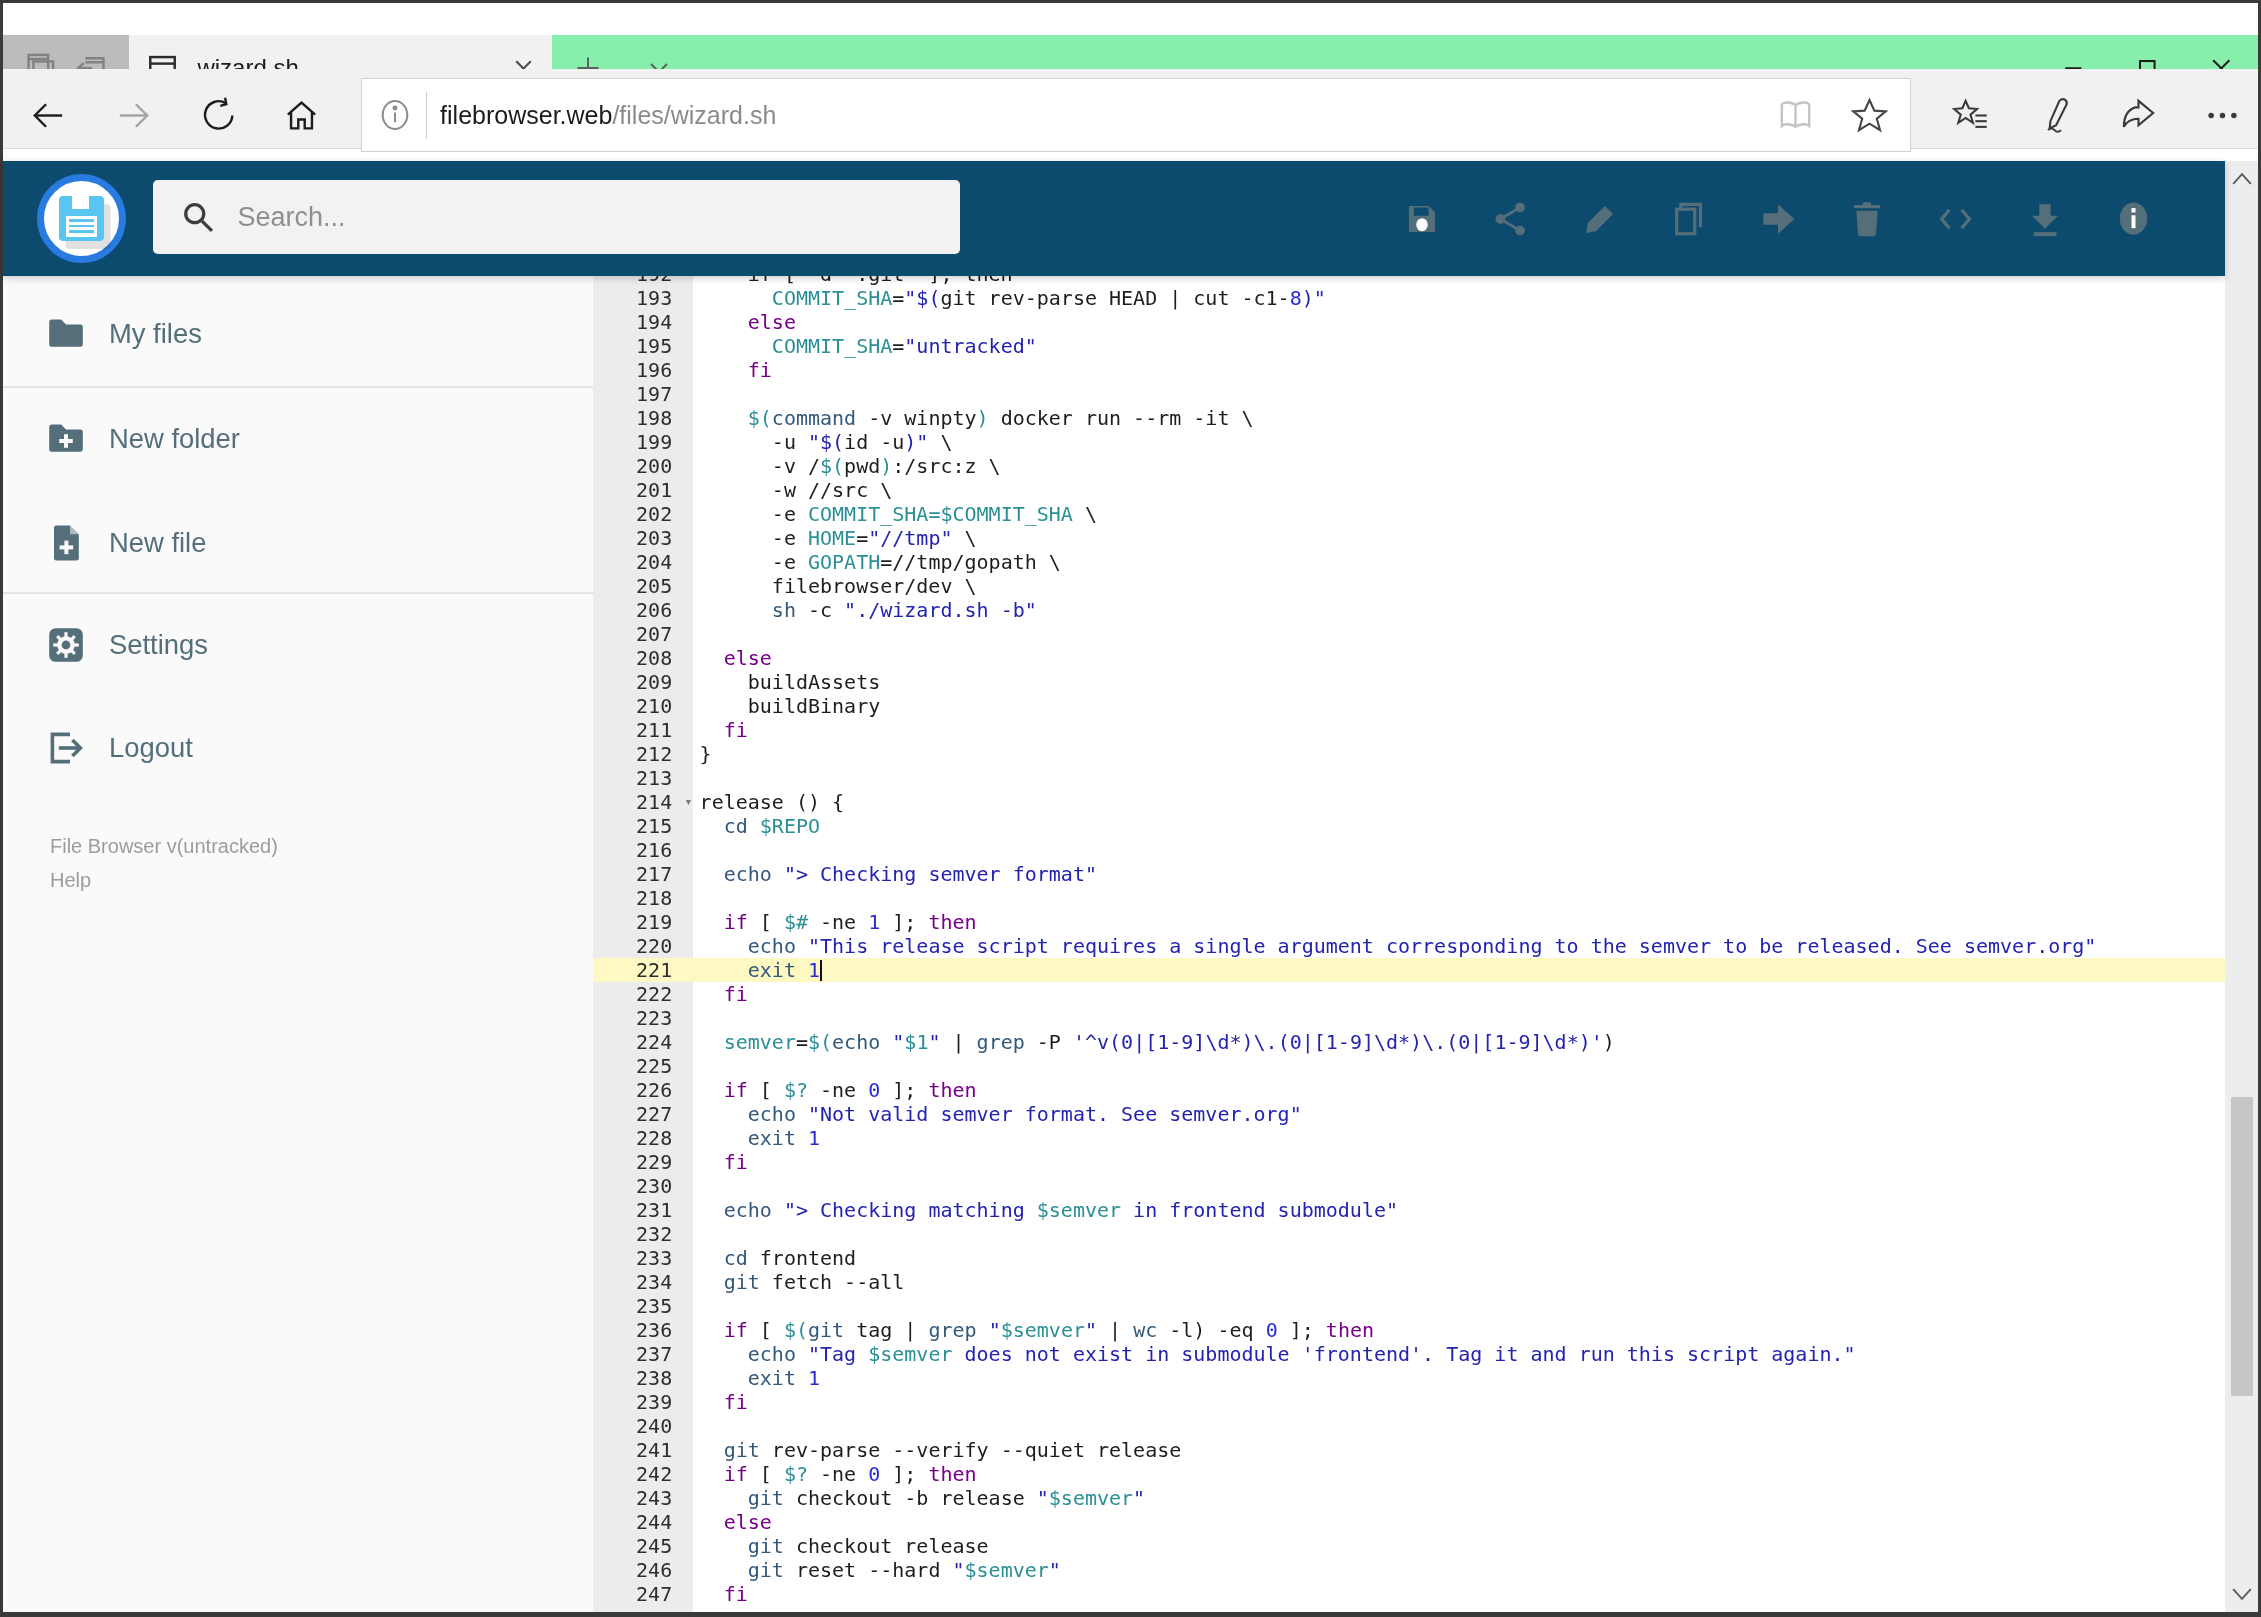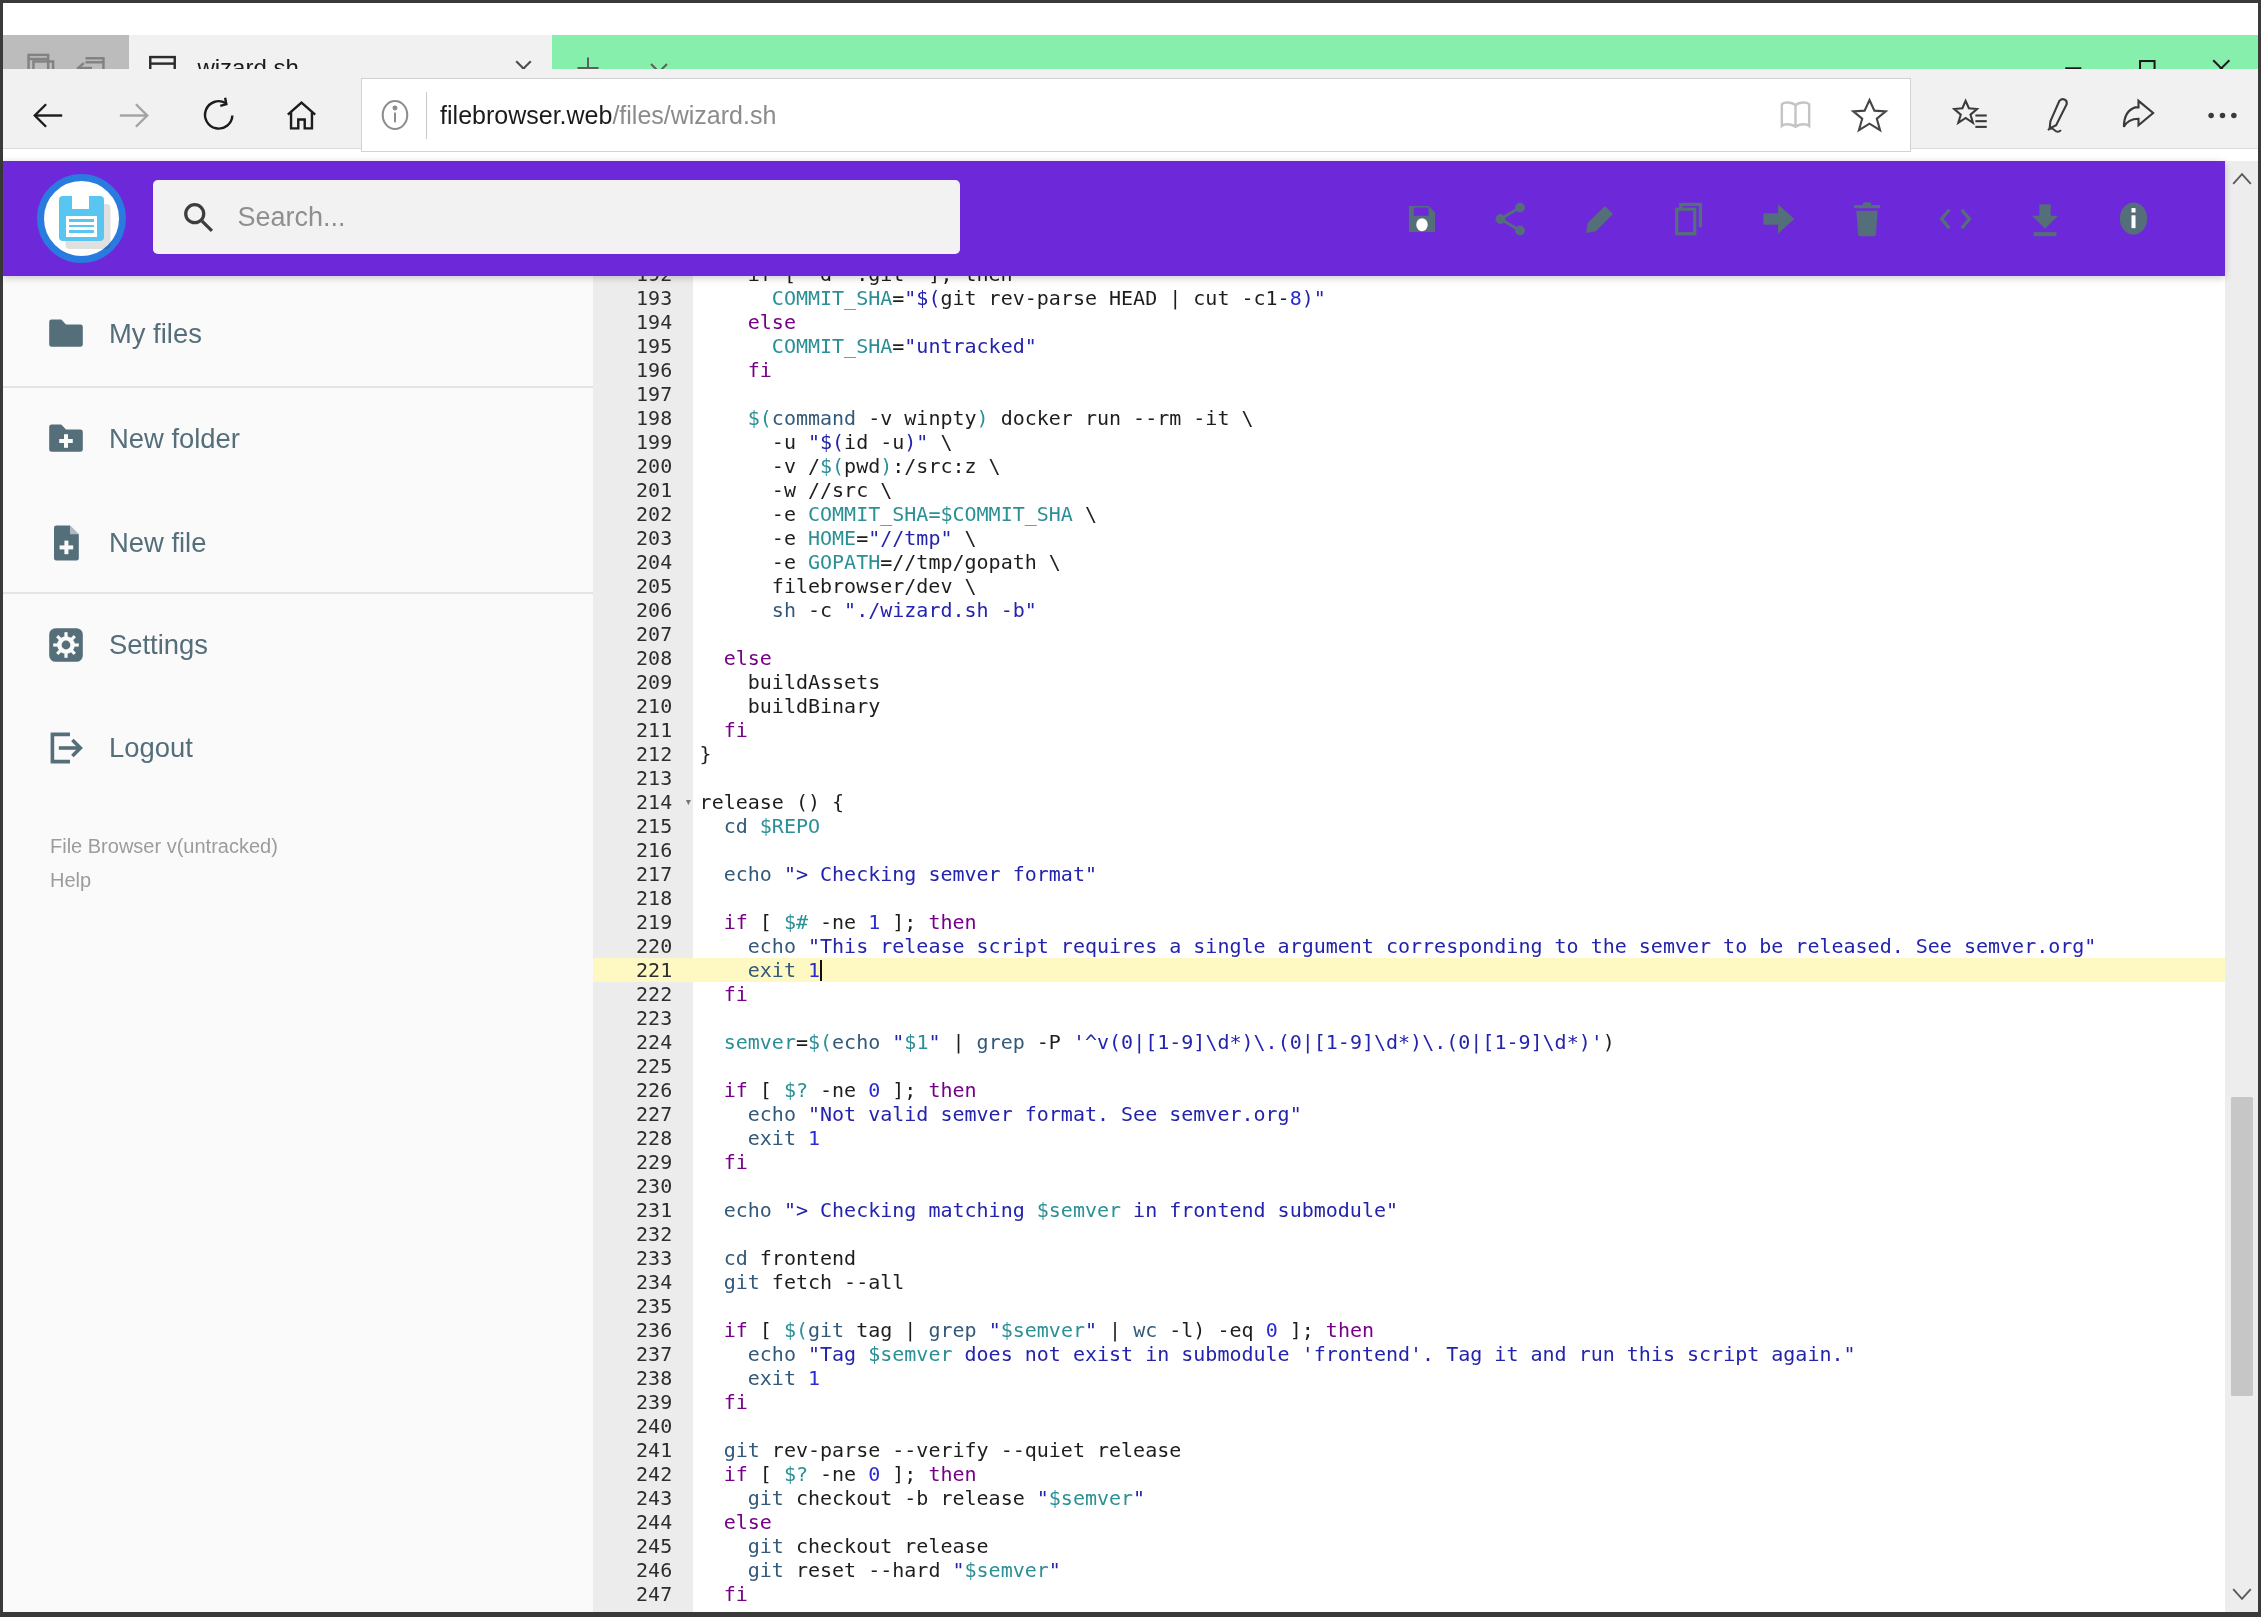--- a/index.html
+++ b/index.html
@@ -30,21 +30,21 @@
   .addrbar { position:absolute; left:358px; top:9px; width:1550px; height:74px;
     background:#fff; border:1.6px solid #d2d2d2; display:flex; align-items:center; }
   .addr-info { margin-left:14.5px; }
   .addr-divider { width:1.6px; height:47px; background:#c9c9c9; margin:0 13px 0 13px; }
   .addr-text { font-size:25px; white-space:nowrap; flex:1; }
   .addr-host { color:#1b1b1b; } .addr-path { color:#8b8b8b; }
   .addr-right { display:flex; align-items:center; gap:36px; margin-right:21px; }
   .nav-right { position:absolute; right:6.5px; top:0; height:92px; display:flex; align-items:center; gap:45px; padding-right:9.7px; }
 
   
-  .appheader { position:absolute; left:0; top:158px; width:2222px; height:115px; background:#6d28d9;
+  .appheader { position:absolute; left:0; top:158px; width:2222px; height:115px; background:#0c4a6e;
     box-shadow:0 2.4px 7.3px rgba(0,0,0,0.20); z-index:5; }
   .logo { position:absolute; left:34px; top:13px; width:89px; height:89px; border-radius:50%;
     border:7.3px solid #2a7be0; background:#fff; display:flex; align-items:center; justify-content:center; }
   .floppy { width:45px; height:45px; background:#59c5f1; border-radius:4px; position:relative;
     box-shadow:6.5px 8px 0 rgba(0,0,0,0.12); }
   .floppy .flabel { position:absolute; top:0; left:11.3px; width:21px; height:14.5px; background:#fff;
     border:2.4px solid #59c5f1; border-top:none; }
   .floppy .fstripes { position:absolute; left:7.3px; bottom:4px; width:31px; height:21px; background:#fff; }
   .floppy .fstripes i { display:block; height:2.4px; background:#59c5f1; margin:3.2px 3.2px 0 3.2px; }
   .searchbox { position:absolute; left:150px; top:19.4px; width:807px; height:74px; background:#f2f2f2;

